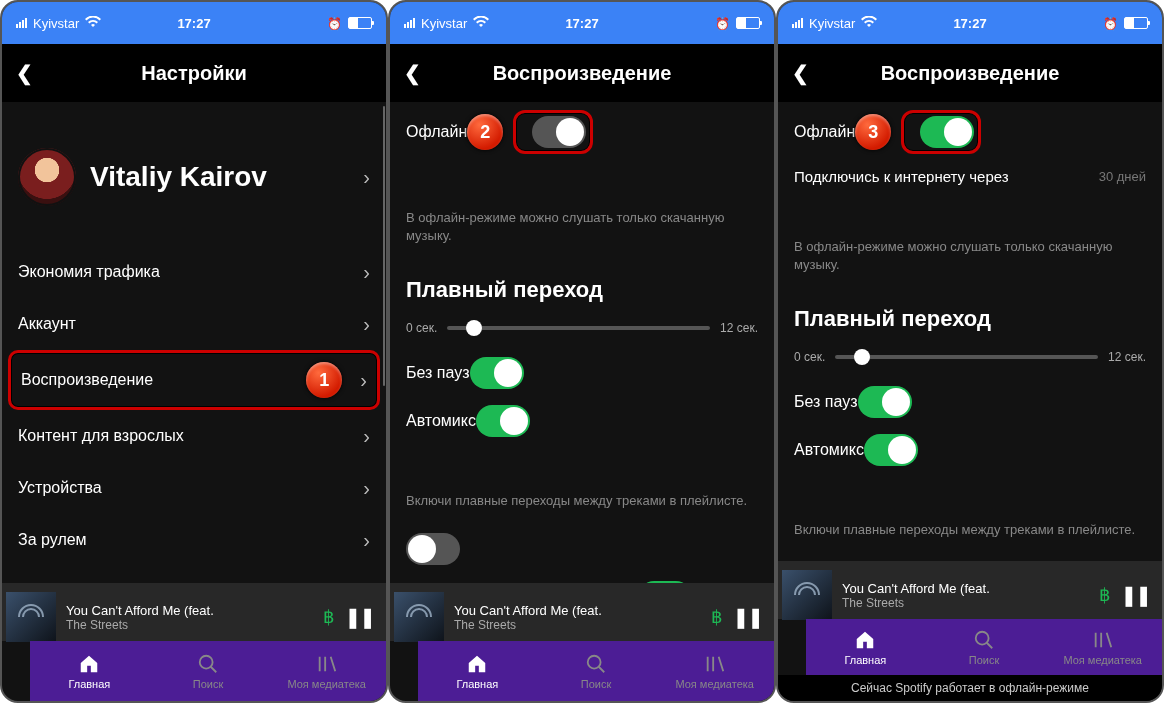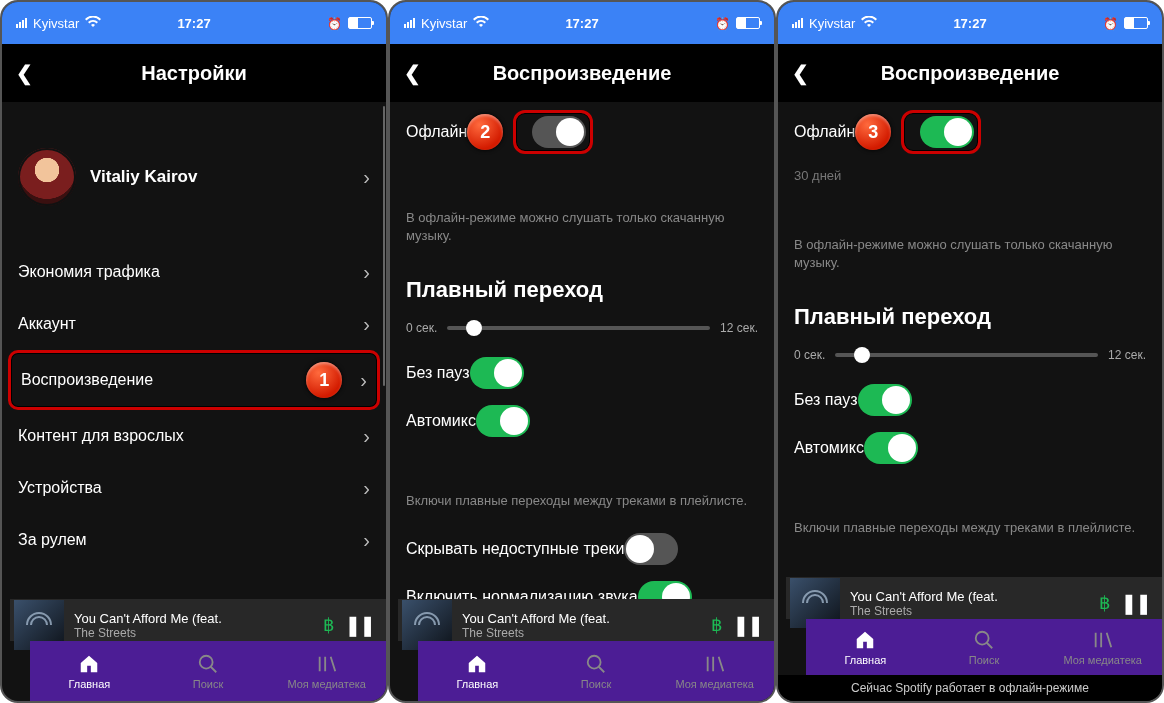--- a/index.html
+++ b/index.html
@@ -18,21 +18,21 @@
   .batt { width: 24px; height: 12px; border: 1px solid #fff; border-radius: 2px; position: relative; display: inline-block; }
   .batt::after { content: ""; position: absolute; right: -3px; top: 3px; width: 2px; height: 4px; background: #fff; border-radius: 0 1px 1px 0; }
   .batt i { display: block; height: 100%; width: 40%; background: #fff; }
   .header { height: 58px; background: #000; display: flex; align-items: center; justify-content: center; position: relative; font-size: 20px; font-weight: 700; }
   .back { position: absolute; left: 14px; top: 50%; transform: translateY(-50%); font-size: 20px; color: #fff; }
   .content { position: absolute; top: 100px; bottom: 0; left: 0; right: 0; overflow: hidden; padding: 0 16px; }
   .scrollind { position: absolute; right: 1px; top: 104px; width: 2px; height: 280px; background: #666; border-radius: 2px; }
   .f1 .profile { display: flex; align-items: center; gap: 14px; padding: 46px 0 40px 0; }
   .avatar { width: 58px; height: 58px; border-radius: 50%; background: radial-gradient(circle at 50% 38%, #f2c49b 0 26%, #7a1e1e 27% 62%, #3a1010 63% 100%); box-shadow: 0 0 0 2px #111 inset; }
   .profile .txt { flex: 1; }
-  .profile .name { font-size: 17px; font-weight: 700; }
+  .profile .name { font-size: 28px; font-weight: 700; }
   .profile .sub { font-size: 13px; color: #aaa; margin-top: 4px; }
   .chev { font-size: 20px; color: #bbb; }
   .row { display: flex; align-items: center; justify-content: space-between; height: 52px; font-size: 16px; }
   .row.callout { border: 3px solid #c00; border-radius: 10px; padding: 0 10px; margin: 0 -10px; height: 60px; box-shadow: 0 0 0 1px #000 inset; position: relative; }
   .callout-num { width: 36px; height: 36px; border-radius: 50%; background: radial-gradient(circle at 35% 30%, #ff6a3d, #d31b00 70%); display: flex; align-items: center; justify-content: center; font-weight: 700; color: #fff; font-size: 18px; box-shadow: 0 0 4px #000, inset 0 2px 3px rgba(255,255,255,.4); }
   .row .chev-wrap { display: flex; align-items: center; gap: 18px; }
   .sect { font-size: 22px; font-weight: 700; padding: 18px 0 8px; }
   .hint { font-size: 13px; color: #888; line-height: 1.4; padding: 6px 0 14px; margin-top: 41px; }
   .rowv { display: flex; align-items: center; justify-content: flex-start; padding: 8px 0; font-size: 16px; }
   .toggle { width: 54px; height: 32px; border-radius: 16px; position: relative; }
@@ -42,21 +42,21 @@
   .toggle.big { border: 3px solid #c00; width: 80px; height: 44px; border-radius: 12px; box-shadow: 0 0 0 1px #000 inset; display: flex; align-items: center; padding: 0 4px; }
   .toggle.big .inner { width: 54px; height: 32px; border-radius: 16px; position: relative; }
   .toggle.big.off .inner { background: #555; margin-left: auto; }
   .toggle.big.off .inner i { position: absolute; right: 2px; top: 2px; width: 28px; height: 28px; border-radius: 50%; background: #fff; }
   .toggle.big.on .inner { background: #1db954; margin-left: auto; }
   .toggle.big.on .inner i { position: absolute; right: 2px; top: 2px; width: 28px; height: 28px; border-radius: 50%; background: #fff; }
   .offline-wrap { display: flex; align-items: center; gap: 10px; }
   .slider { display: flex; align-items: center; gap: 10px; font-size: 12px; color: #aaa; padding: 10px 0 14px; }
   .slider .track { flex: 1; height: 4px; background: #555; border-radius: 2px; position: relative; }
   .slider .thumb { position: absolute; left: 10%; top: 50%; width: 16px; height: 16px; border-radius: 50%; background: #fff; transform: translate(-50%, -50%); }
-  .miniplayer { position: absolute; left: 0; right: 0; bottom: 60px; height: 42px; background: #282828; display: flex; align-items: center; padding: 14px 12px 4px 4px; gap: 10px; margin-left: 8px; }
+  .miniplayer { position: absolute; left: 0; right: 0; bottom: 60px; height: 58px; background: #282828; display: flex; align-items: center; padding: 14px 12px 4px 4px; gap: 10px; }
   .miniplayer .art { width: 50px; height: 50px; background: linear-gradient(135deg, #3a506b, #0e131a); display: flex; align-items: center; justify-content: center; }
   .miniplayer .art svg { width: 36px; height: 36px; opacity: .8; }
   .miniplayer .txt { flex: 1; overflow: hidden; }
   .miniplayer .title { font-size: 13px; color: #fff; white-space: nowrap; overflow: hidden; text-overflow: ellipsis; }
   .miniplayer .artist { font-size: 12px; color: #aaa; }
   .bt { color: #1db954; font-size: 18px; }
   .pp { font-size: 20px; color: #fff; letter-spacing: -2px; }
   .tabbar { position: absolute; left: 0; right: 0; bottom: 0; height: 60px; background: #4c1d95; display: flex; margin-left: 28px; }
   .tab { flex: 1; display: flex; flex-direction: column; align-items: center; justify-content: center; gap: 3px; color: #888; font-size: 11px; }
   .tab.active { color: #fff; }
@@ -225,21 +225,20 @@
         </div>
       </div>
     <div class="rowv">
         <span>Автомикс</span>
         <div class="toggle tg-on">
           <i></i>
         </div>
       </div>
     <div class="hint">Включи плавные переходы между треками в плейлисте.</div>
     <div class="rowv">
-        <span>Скрывать недоступные треки</span>
         <div class="toggle tg-off">
           <i></i>
         </div>
       </div>
     <div class="rowv">
         <span>Включить нормализацию звука</span>
         <div class="toggle tg-on">
           <i></i>
         </div>
       </div>
@@ -312,20 +311,21 @@
       <div class="offline-wrap">
         <span class="callout-num">3</span>
         <div class="toggle big on">
             <div class="inner">
               <i></i>
             </div>
           </div>
       </div>
     </div>
     <div class="connect-row">
+      <span>Подключись к интернету через</span>
       <span class="days">30 дней</span>
     </div>
     <div class="hint">В офлайн-режиме можно слушать только скачанную музыку.</div>
     <div class="sect">Плавный переход</div>
     <div class="slider">
       <span>0 сек.</span>
       <div class="track">
           <div class="thumb"></div>
         </div>
       <span>12 сек.</span>

